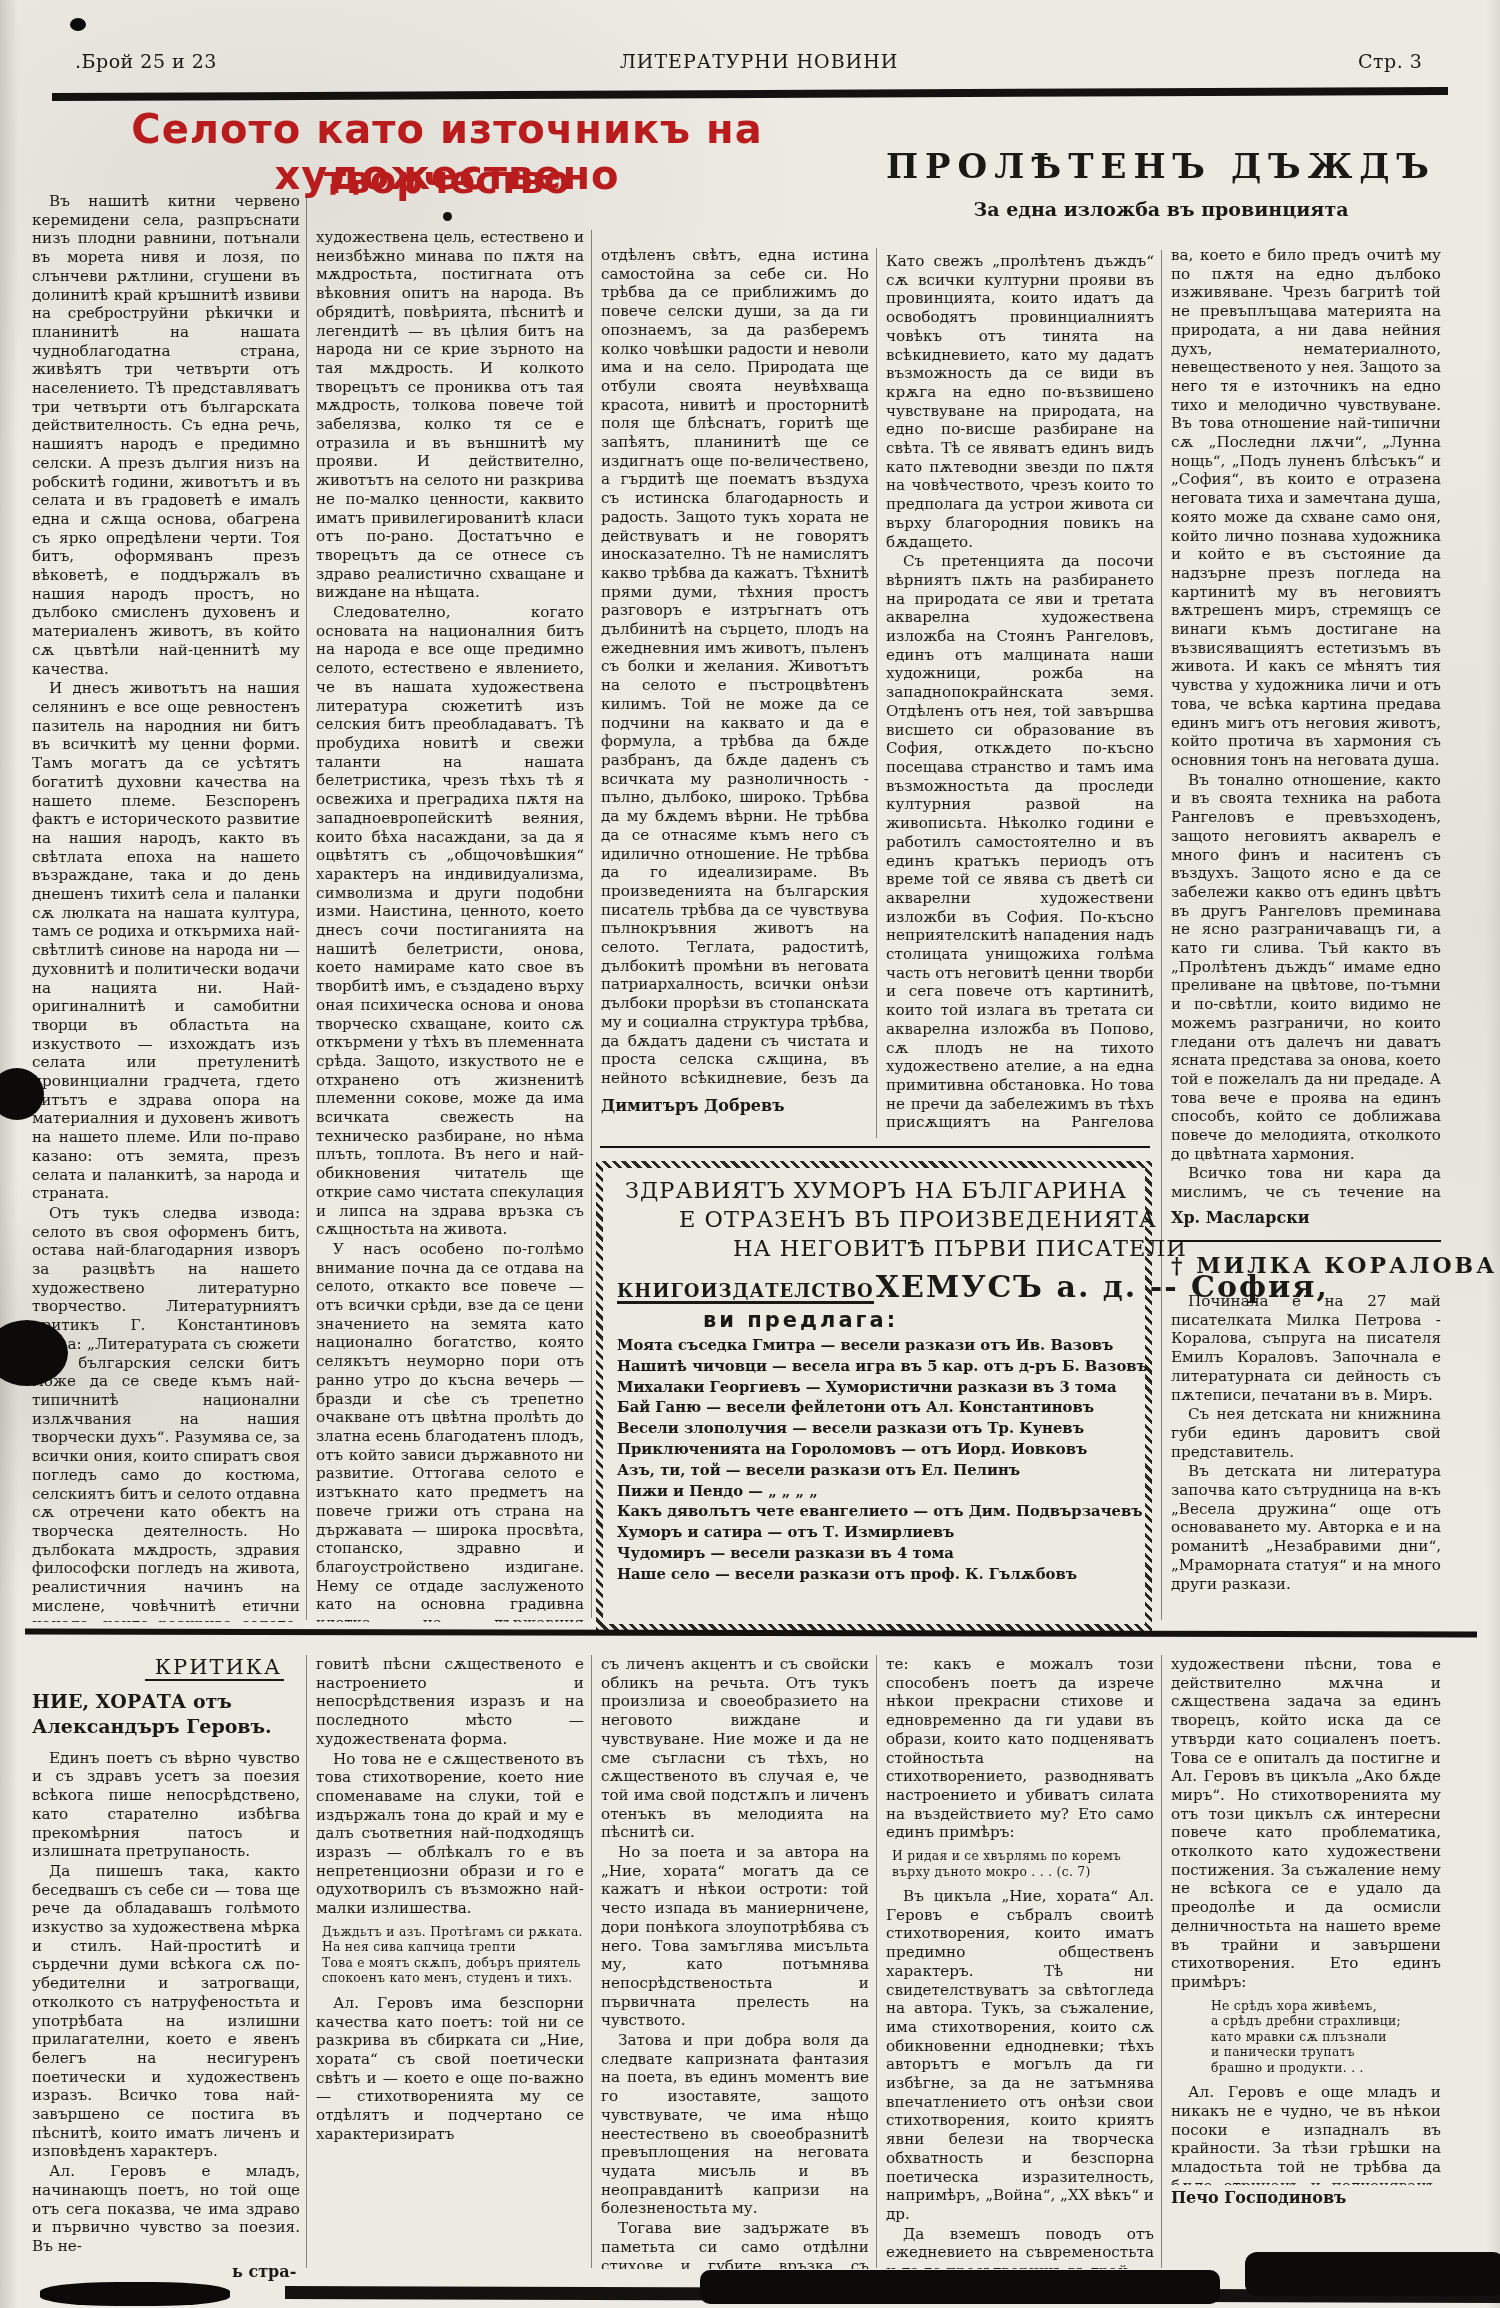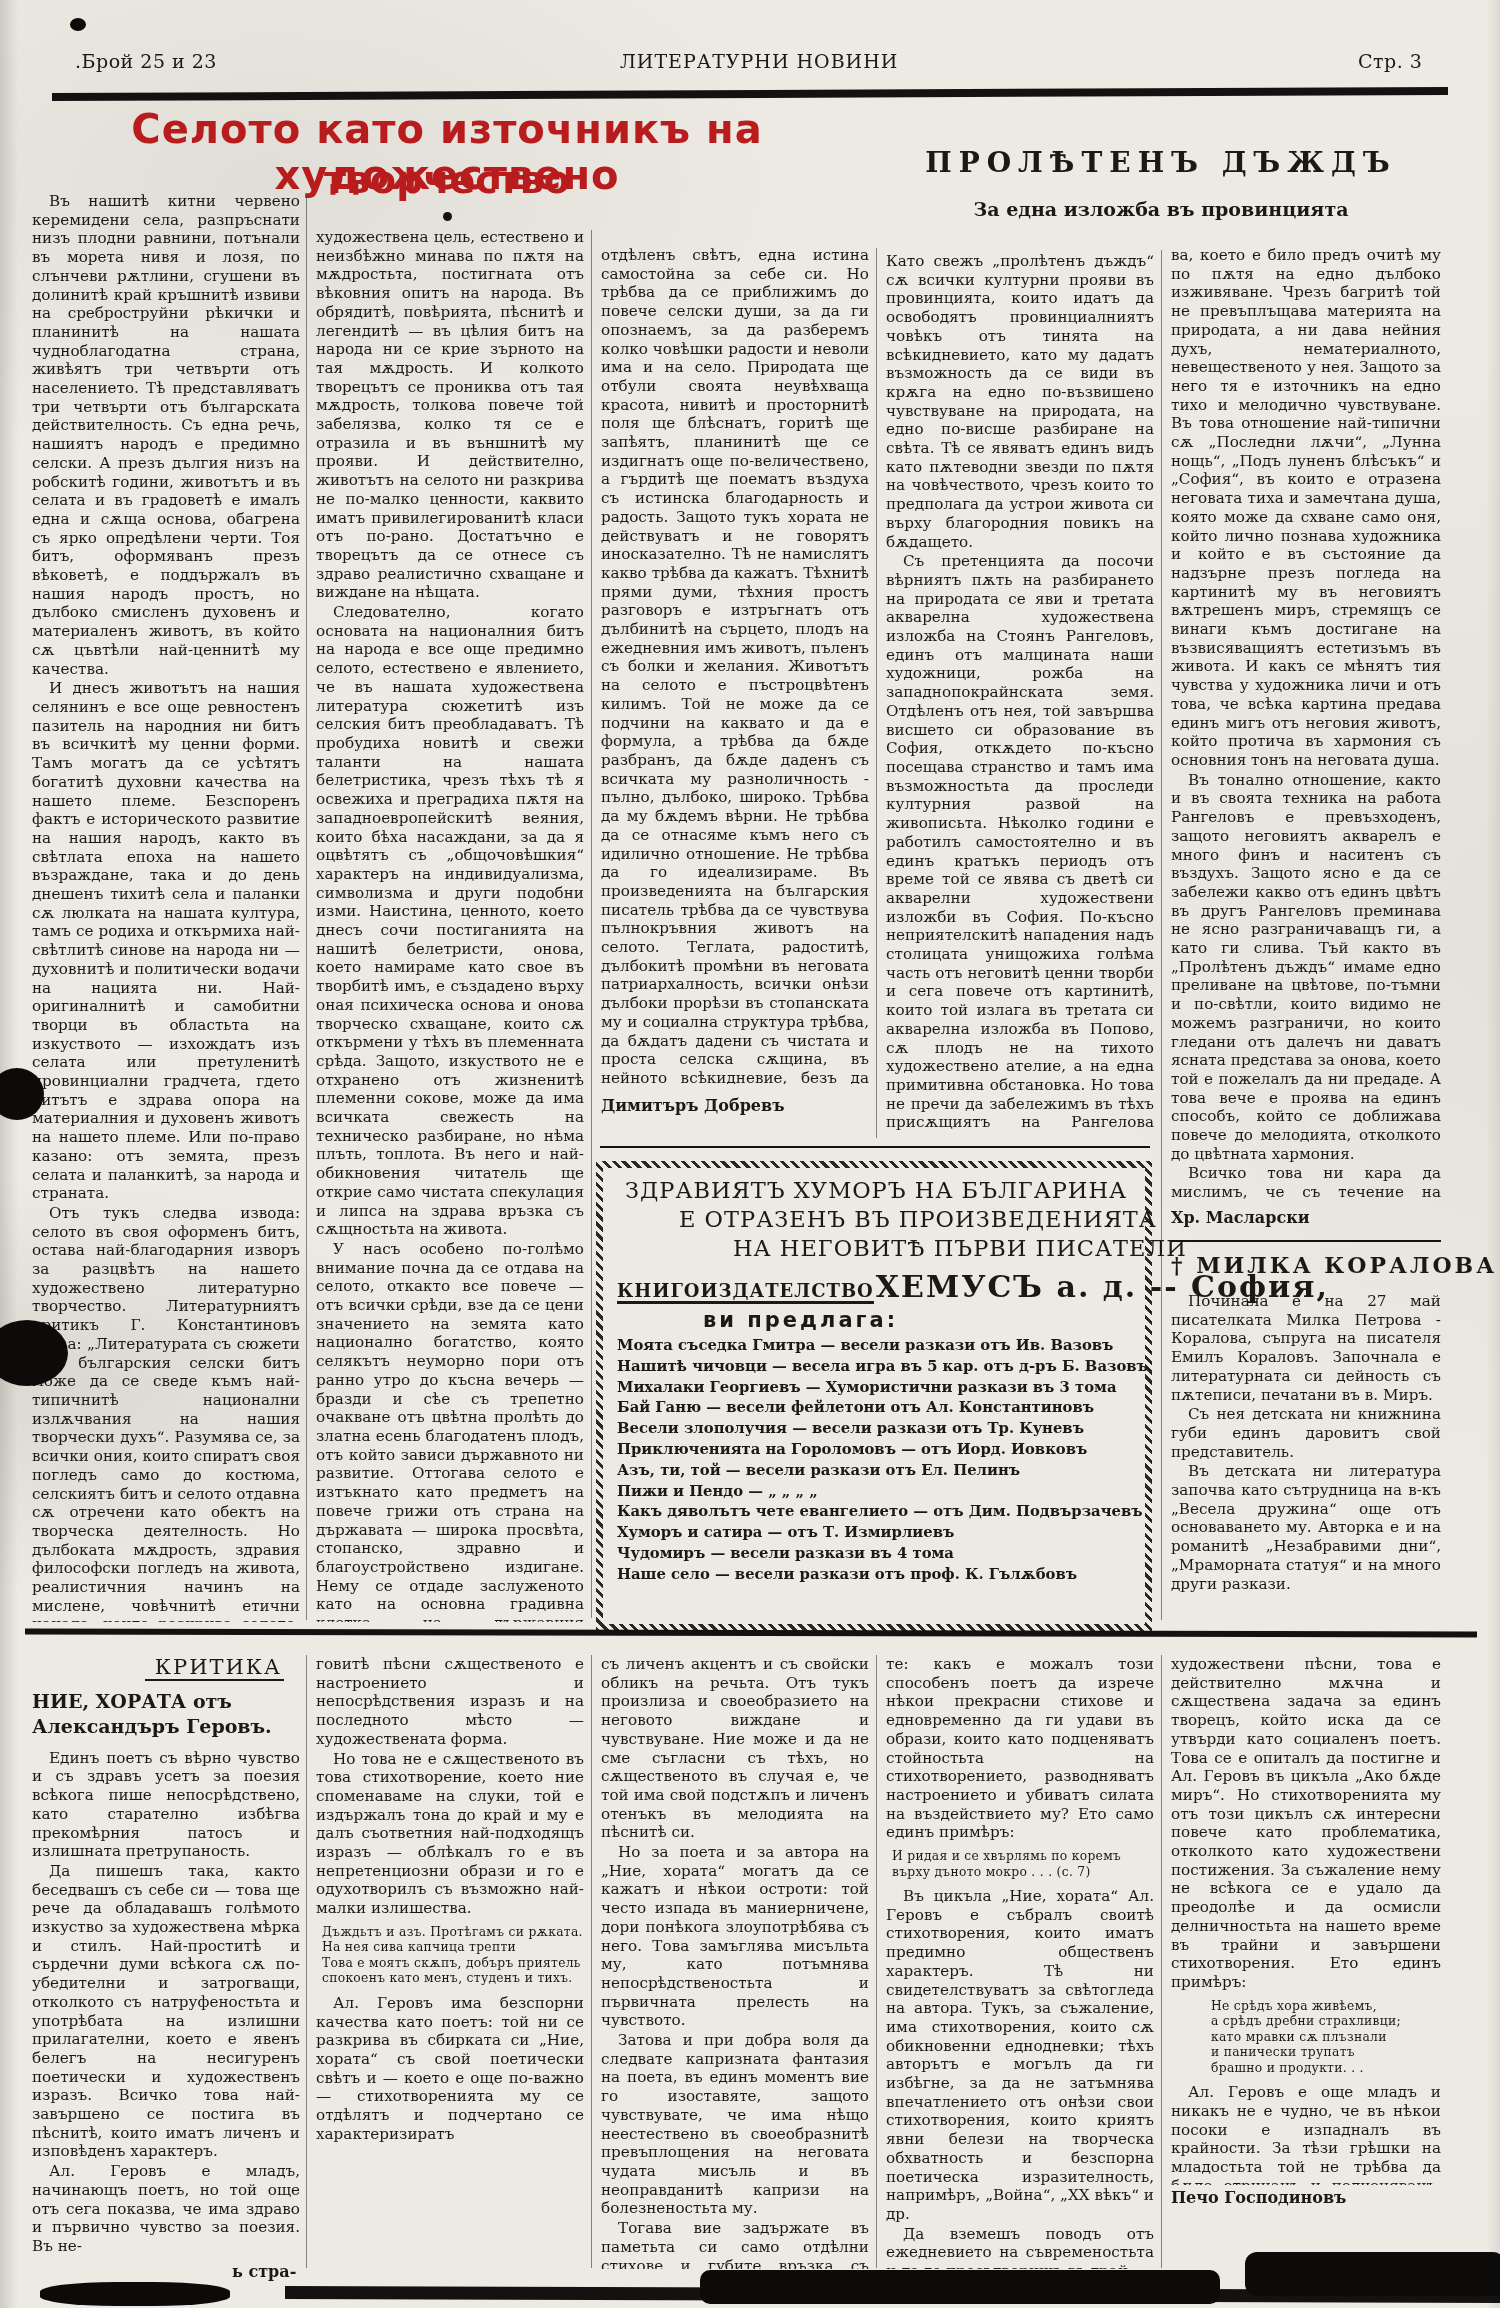--- a/index.html
+++ b/index.html
@@ -52,21 +52,21 @@
 
 <div class="mh" style="left:75px">.Брой 25 и 23</div>
 <div class="mh" style="left:620px;letter-spacing:1px">ЛИТЕРАТУРНИ НОВИНИ</div>
 <div class="mh" style="left:1358px">Стр. 3</div>
 <div class="rule" style="left:52px;top:90px;width:1396px;height:8px;transform:rotate(-0.25deg)"></div>
 
 <div class="a1h" style="top:106px;font-size:40px;letter-spacing:1px">Селото като източникъ на художествено</div>
 <div class="a1h" style="top:158px;font-size:38px">творчество</div>
 <div class="dot" style="left:443px;top:212px"></div>
 
-<div class="a2h" style="top:146px;font-size:28px;letter-spacing:7px">ПРОЛѢТЕНЪ ДЪЖДЪ</div>
+<div class="a2h" style="top:146px;font-size:34px;letter-spacing:7px">ПРОЛѢТЕНЪ ДЪЖДЪ</div>
 <div class="a2h" style="top:198px;font-size:19px">За една изложба въ провинцията</div>
 
 <div class="col" style="left:32px;top:192px;width:268px;height:1430px">
   <p>Въ нашитѣ китни червено керемидени села, разпръснати низъ плодни равнини, потънали въ морета нивя и лозя, по слънчеви рѫтлини, сгушени въ долинитѣ край кръшнитѣ извиви на среброструйни рѣкички и планинитѣ на нашата чудноблагодатна страна, живѣятъ три четвърти отъ населението. Тѣ представляватъ три четвърти отъ българската действителность. Съ една речь, нашиятъ народъ е предимно селски. А презъ дългия низъ на робскитѣ години, животътъ и въ селата и въ градоветѣ е ималъ една и сѫща основа, обагрена съ ярко опредѣлени черти. Тоя битъ, оформяванъ презъ вѣковетѣ, е поддържалъ въ нашия народъ простъ, но дълбоко смисленъ духовенъ и материаленъ животъ, въ който сѫ цъвтѣли най-ценнитѣ му качества.</p>
   <p>И днесъ животътъ на нашия селянинъ е все още ревностенъ пазитель на народния ни битъ въ всичкитѣ му ценни форми. Тамъ могатъ да се усѣтятъ богатитѣ духовни качества на нашето племе. Безспоренъ фактъ е историческото развитие на нашия народъ, както въ свѣтлата епоха на нашето възраждане, така и до день днешенъ тихитѣ села и паланки сѫ люлката на нашата култура, тамъ се родиха и откърмиха най-свѣтлитѣ синове на народа ни — духовнитѣ и политически водачи на нацията ни. Най-оригиналнитѣ и самобитни творци въ областьта на изкуството — изхождатъ изъ селата или претуленитѣ провинциални градчета, гдето битътъ е здрава опора на материалния и духовенъ животъ на нашето племе. Или по-право казано: отъ земята, презъ селата и паланкитѣ, за народа и страната.</p>
   <p>Отъ тукъ следва извода: селото въ своя оформенъ битъ, остава най-благодарния изворъ за разцвѣтъ на нашето художествено литературно творчество. Литературниятъ критикъ Г. Константиновъ казва: „Литературата съ сюжети изъ българския селски битъ може да се сведе къмъ най-типичнитѣ национални излѫчвания на нашия творчески духъ“. Разумява се, за всички ония, които спиратъ своя погледъ само до костюма, селскиятъ битъ и селото отдавна сѫ отречени като обектъ на творческа деятелность. Но дълбоката мѫдрость, здравия философски погледъ на живота, реалистичния начинъ на мислене, човѣчнитѣ етични начала, които разкрива селото, сѫ безкрайно ценни и трайни, въ сравнение на типичнитѣ и етнографскитѣ елементи. Тѣ сѫ само срѣдство, но не и цель.</p>
 
 </div>
 <div class="col" style="left:316px;top:228px;width:268px;height:1394px">
   <p class="cont">художествена цель, естествено и неизбѣжно минава по пѫтя на мѫдростьта, постигната отъ вѣковния опитъ на народа. Въ обрядитѣ, повѣрията, пѣснитѣ и легендитѣ — въ цѣлия битъ на народа ни се крие зърното на тая мѫдрость. И колкото творецътъ се прониква отъ тая мѫдрость, толкова повече той забелязва, колко тя се е отразила и въ външнитѣ му прояви. И действително, животътъ на селото ни разкрива не по-малко ценности, каквито иматъ привилегированитѣ класи отъ по-рано. Достатъчно е творецътъ да се отнесе съ здраво реалистично схващане и виждане на нѣщата.</p>

